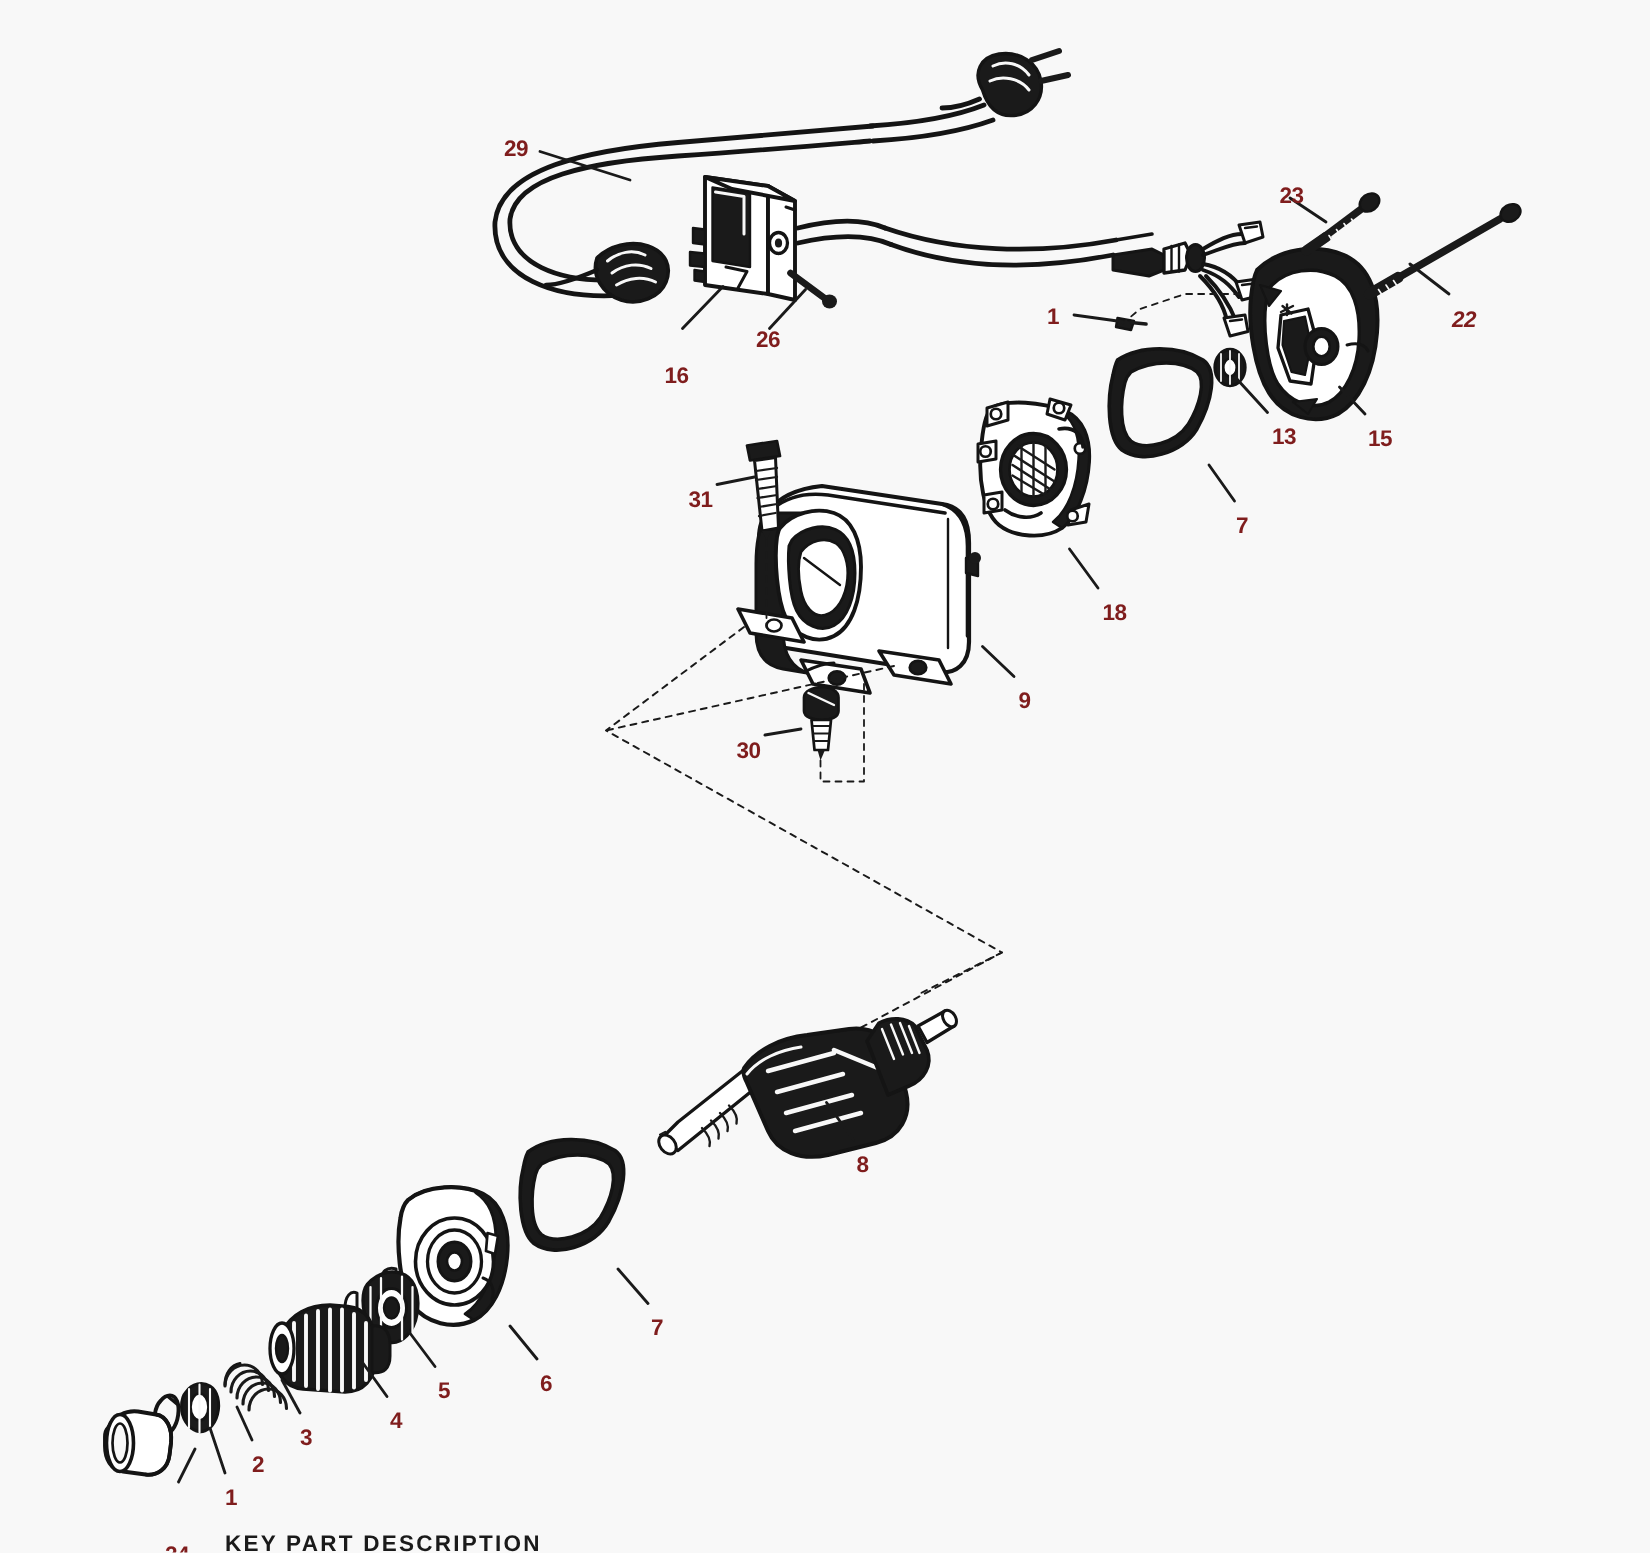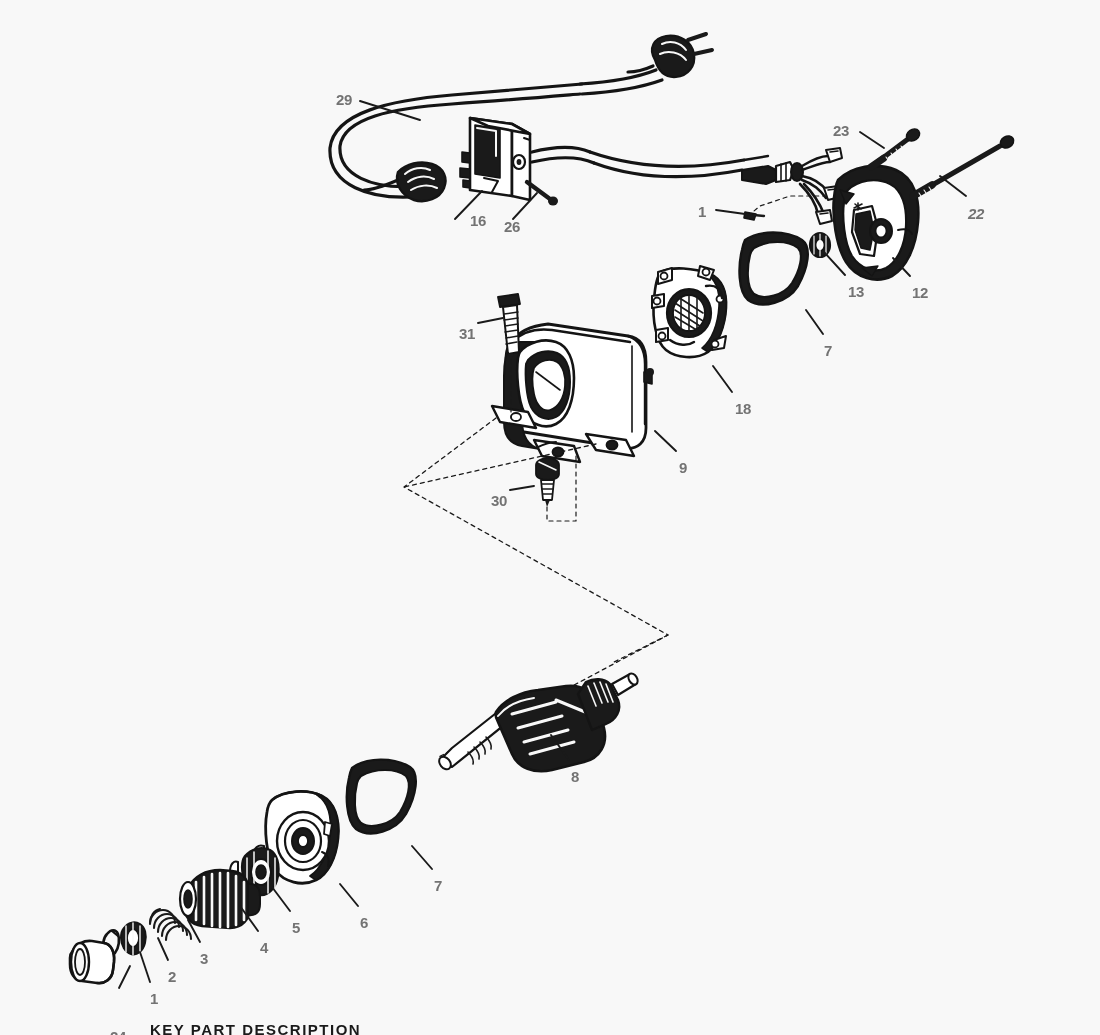--- a/index.html
+++ b/index.html
@@ -11,21 +11,21 @@
     overflow:hidden;
     position:relative;
   }
   #stage{position:absolute;left:0;top:0;width:1100px;height:1035px;}
   #stage svg{display:block;width:1100px;height:1035px;}
   .callout{
     position:absolute;
     font-family:"Liberation Sans", sans-serif;
     font-weight:bold;
     font-size:15px;
-    color:#737373;
+    color:#7f1d1d;
     letter-spacing:-0.4px;
     white-space:nowrap;
     user-select:none;
   }
   .bottom-strip{
     position:absolute;left:0;bottom:0;width:1050px;height:14px;
     overflow:hidden;
   }
   .bottom-strip .txt{
     position:absolute;left:150px;top:0px;
@@ -464,27 +464,27 @@
           <path d="M150,982 L140,952"></path>
           <path d="M119,988 L130,966"></path>
         </g>
 
   </g>
 </svg>
 </div>
 
 <div id="callout-layer">
     <div class="callout" style="left: 336px; top: 91px;">29</div>
-    <div class="callout" style="left: 443px; top: 212px; margin-left: 27px;">16</div>
+    <div class="callout" style="left: 443px; top: 242px;">16</div>
     <div class="callout" style="left: 504px; top: 218px; text-align: center;">26</div>
     <div class="callout" style="left: 698px; top: 203px;">1</div>
-    <div class="callout" style="left: 833px; top: 122px;">23</div>
+    <div class="callout" style="left: 853px; top: 122px;">23</div>
     <div class="callout" style="left: 968px; top: 205px; font-style: italic;">22</div>
     <div class="callout" style="left: 848px; top: 283px;">13</div>
-    <div class="callout" style="left: 912px; top: 284px;">12</div>
+    <div class="callout" style="left: 912px; top: 284px;">15</div>
     <div class="callout" style="left: 824px; top: 342px;">7</div>
     <div class="callout" style="left: 735px; top: 400px;">18</div>
     <div class="callout" style="left: 679px; top: 459px;">9</div>
     <div class="callout" style="left: 459px; top: 325px;">31</div>
     <div class="callout" style="left: 491px; top: 492px;">30</div>
     <div class="callout" style="left: 571px; top: 768px;">8</div>
     <div class="callout" style="left: 434px; top: 877px;">7</div>
     <div class="callout" style="left: 360px; top: 914px;">6</div>
     <div class="callout" style="left: 292px; top: 919px;">5</div>
     <div class="callout" style="left: 260px; top: 939px;">4</div>

